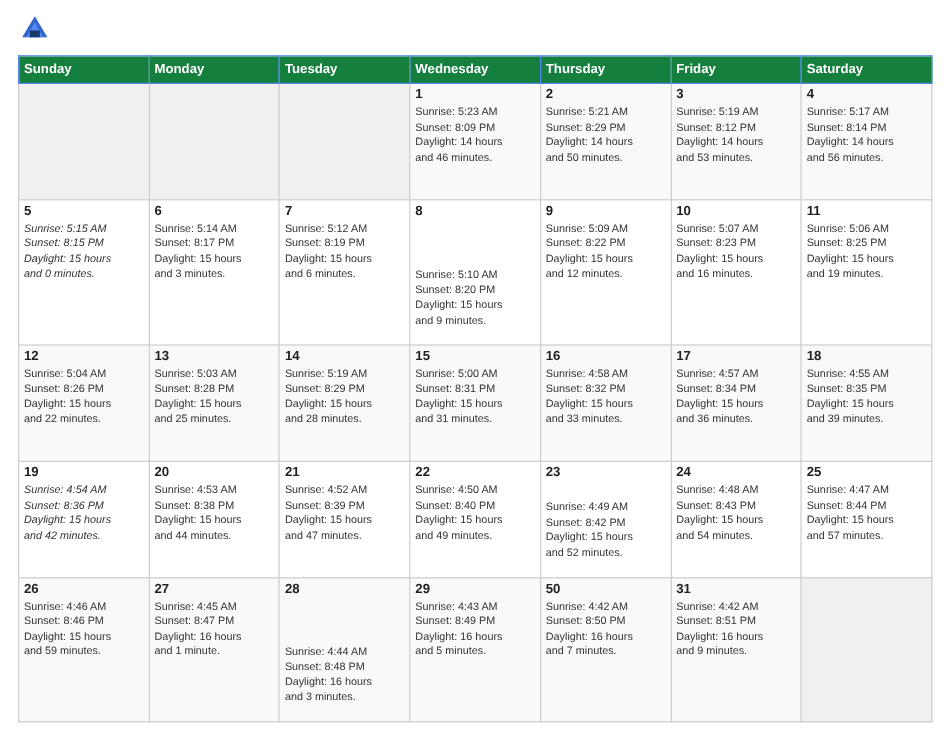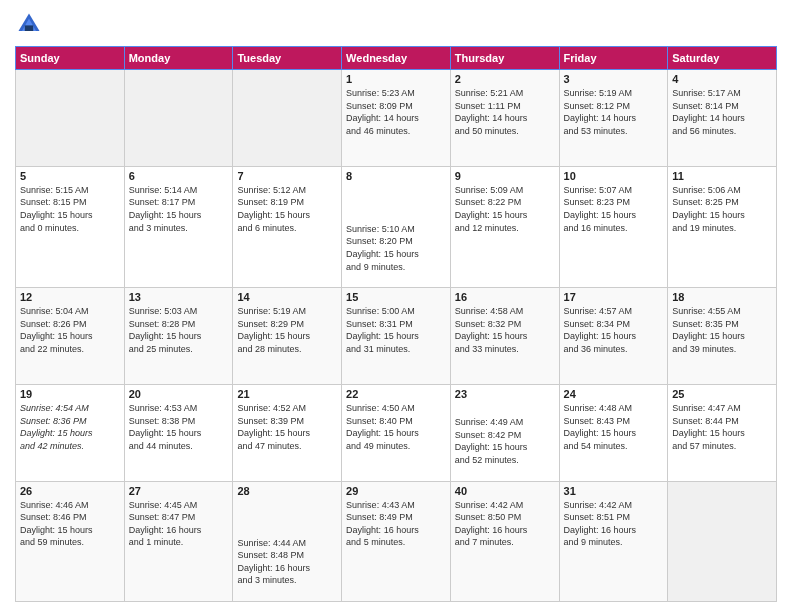--- a/index.html
+++ b/index.html
@@ -50,21 +50,21 @@
       font-size: 16px;
       color: #444;
     }
     .calendar-table {
       width: 100%;
       border-collapse: collapse;
       flex: 1;
       table-layout: fixed;
     }
     .calendar-table th {
-      background-color: #be185d;
+      background-color: #15803d;
       color: #fff;
       font-size: 11px;
       font-weight: bold;
       padding: 5px 4px;
       text-align: left;
       border: 1px solid #5588ee;
     }
     .calendar-table td {
       border: 1px solid #ccc;
       vertical-align: top;
@@ -144,21 +144,21 @@
           <td>
             <span class="day-number">1</span>
             <div class="day-info" style="white-space: pre-line;">Sunrise: 5:23 AM
 Sunset: 8:09 PM
 Daylight: 14 hours
 and 46 minutes.</div>
           </td>
           <td>
             <span class="day-number">2</span>
             <div class="day-info" style="white-space: pre-line;">Sunrise: 5:21 AM
-Sunset: 1:11 PM
+Sunset: 8:29 PM
 Daylight: 14 hours
 and 50 minutes.</div>
           </td>
           <td>
             <span class="day-number">3</span>
             <div class="day-info" style="white-space: pre-line;">Sunrise: 5:19 AM
 Sunset: 8:12 PM
 Daylight: 14 hours
 and 53 minutes.</div>
           </td>
@@ -166,21 +166,21 @@
             <span class="day-number">4</span>
             <div class="day-info" style="white-space: pre-line;">Sunrise: 5:17 AM
 Sunset: 8:14 PM
 Daylight: 14 hours
 and 56 minutes.</div>
           </td>
         </tr>
         <tr>
           <td>
             <span class="day-number">5</span>
-            <div class="day-info" style="white-space: pre-line;">Sunrise: 5:15 AM
+            <div class="day-info" style="white-space: pre-line; font-style: italic;">Sunrise: 5:15 AM
 Sunset: 8:15 PM
 Daylight: 15 hours
 and 0 minutes.</div>
           </td>
           <td>
             <span class="day-number">6</span>
             <div class="day-info" style="white-space: pre-line;">Sunrise: 5:14 AM
 Sunset: 8:17 PM
 Daylight: 15 hours
 and 3 minutes.</div>
@@ -346,21 +346,21 @@
 and 3 minutes.</div>
           </td>
           <td>
             <span class="day-number">29</span>
             <div class="day-info" style="white-space: pre-line;">Sunrise: 4:43 AM
 Sunset: 8:49 PM
 Daylight: 16 hours
 and 5 minutes.</div>
           </td>
           <td>
-            <span class="day-number">40</span>
+            <span class="day-number">50</span>
             <div class="day-info" style="white-space: pre-line;">Sunrise: 4:42 AM
 Sunset: 8:50 PM
 Daylight: 16 hours
 and 7 minutes.</div>
           </td>
           <td>
             <span class="day-number">31</span>
             <div class="day-info" style="white-space: pre-line;">Sunrise: 4:42 AM
 Sunset: 8:51 PM
 Daylight: 16 hours

